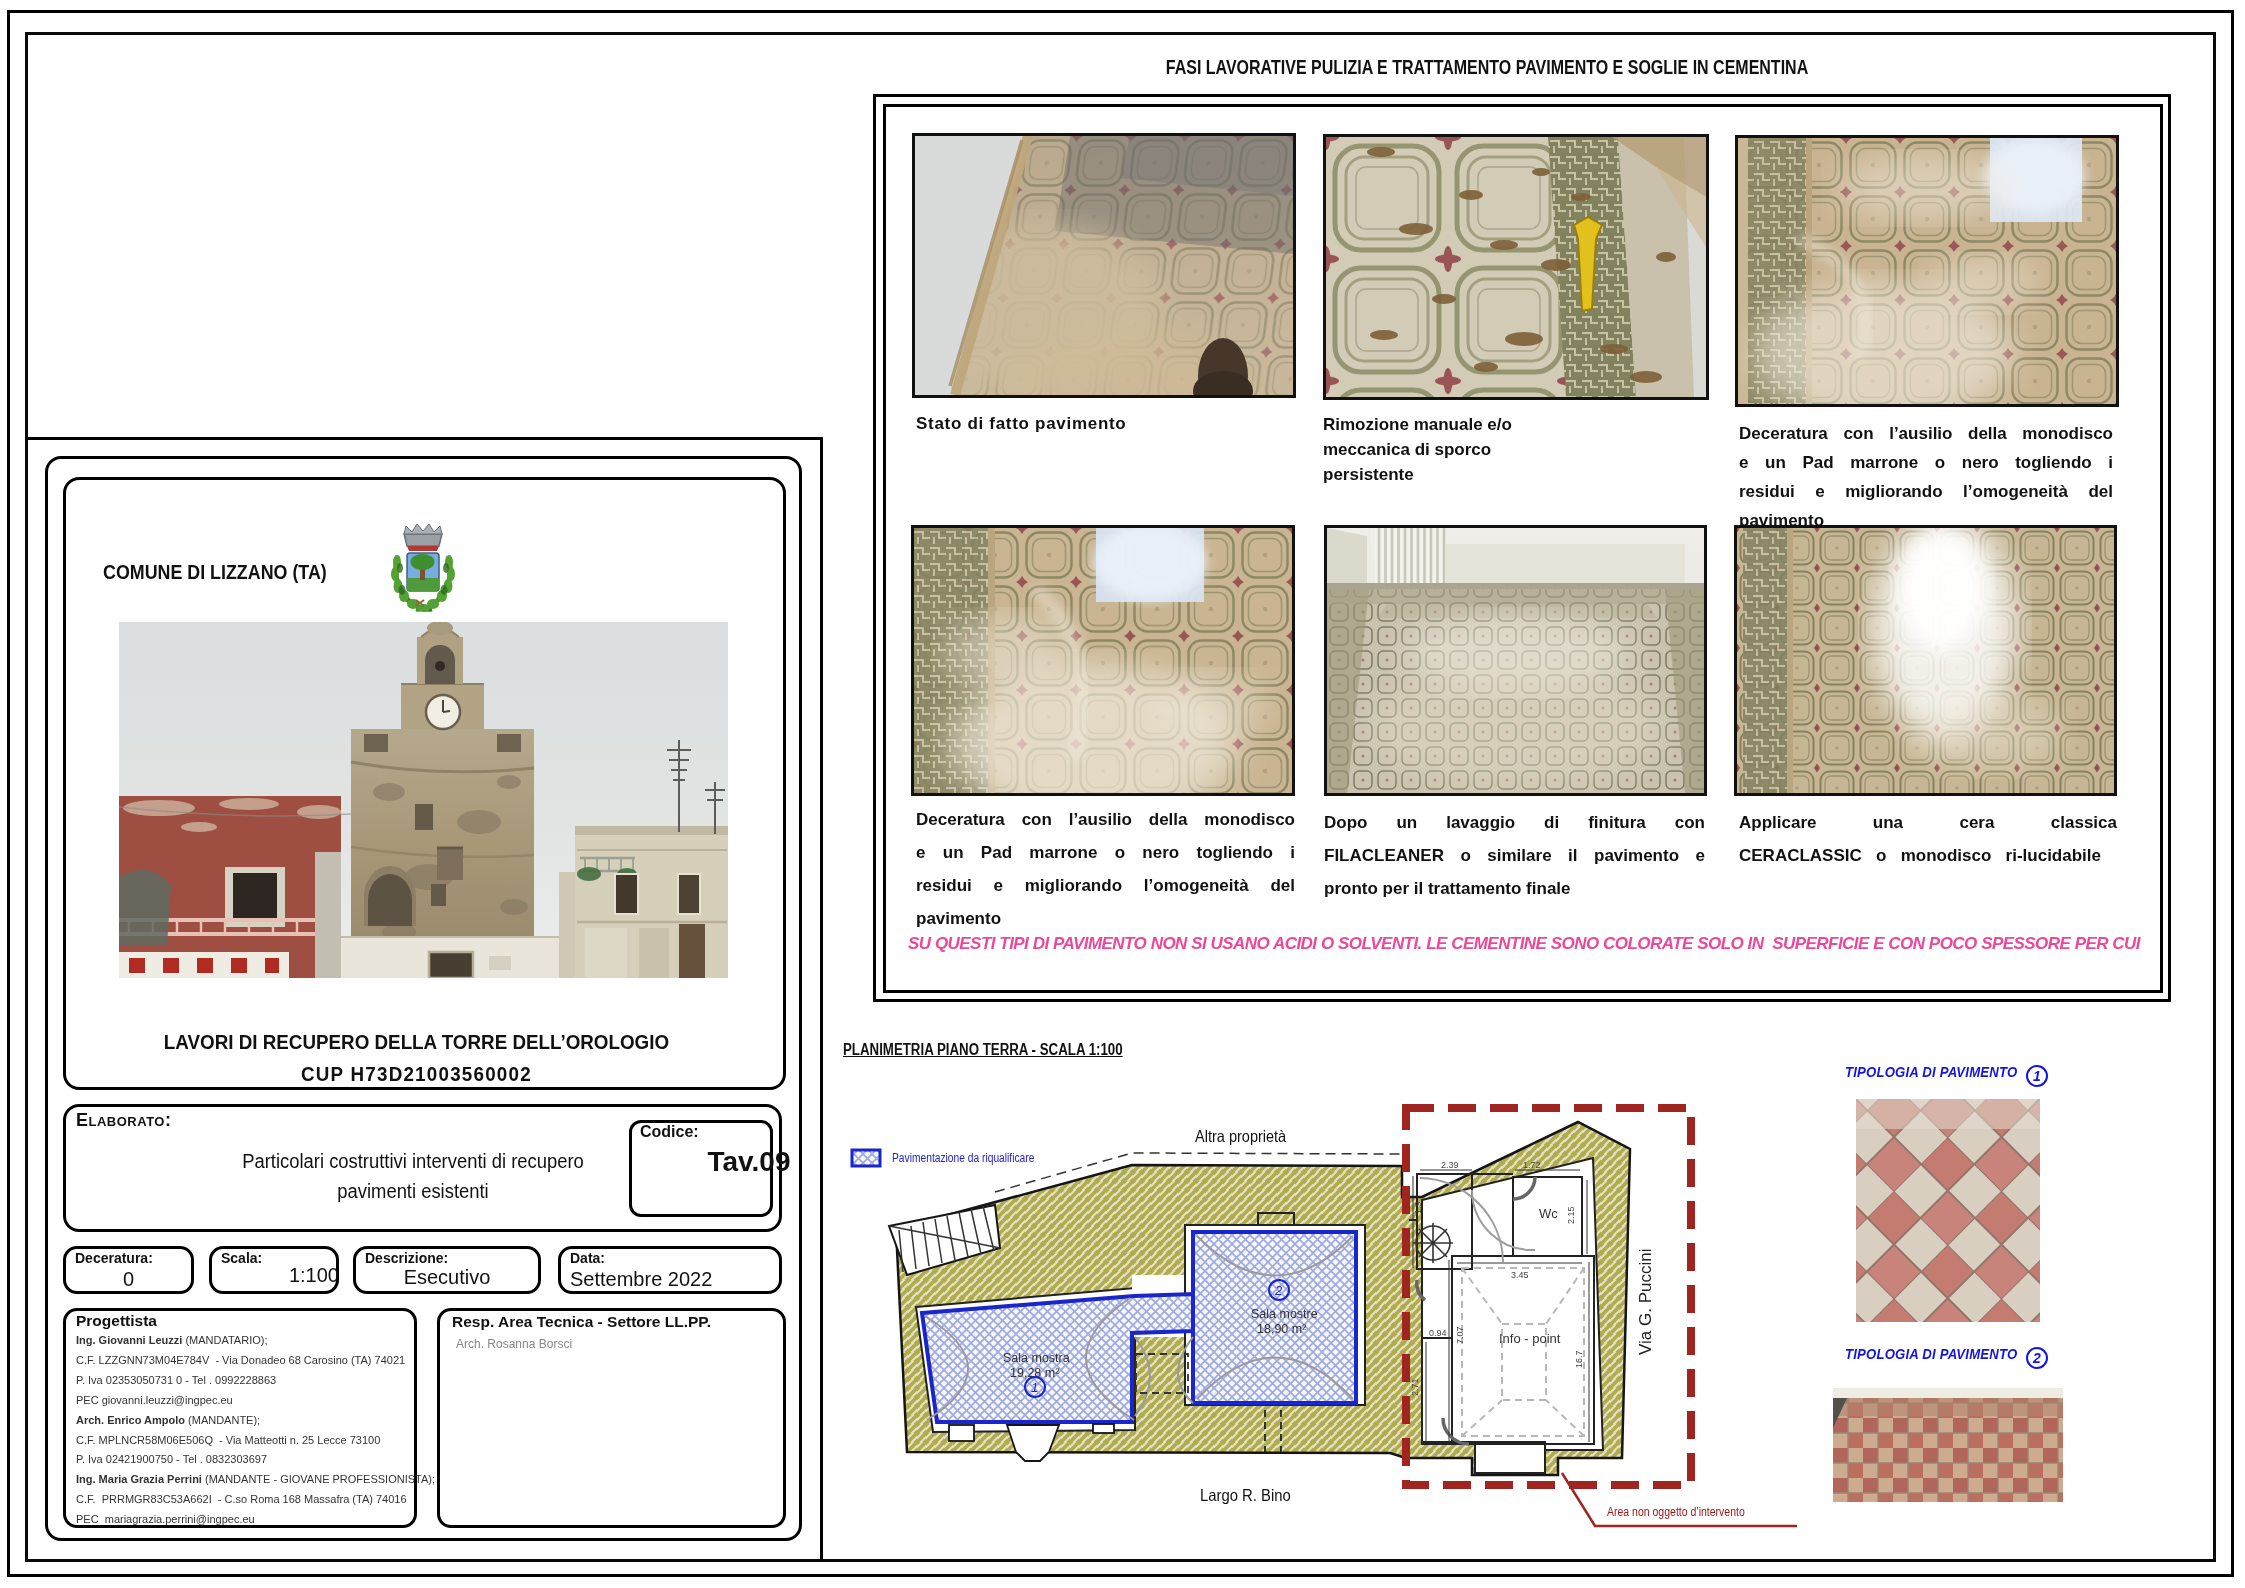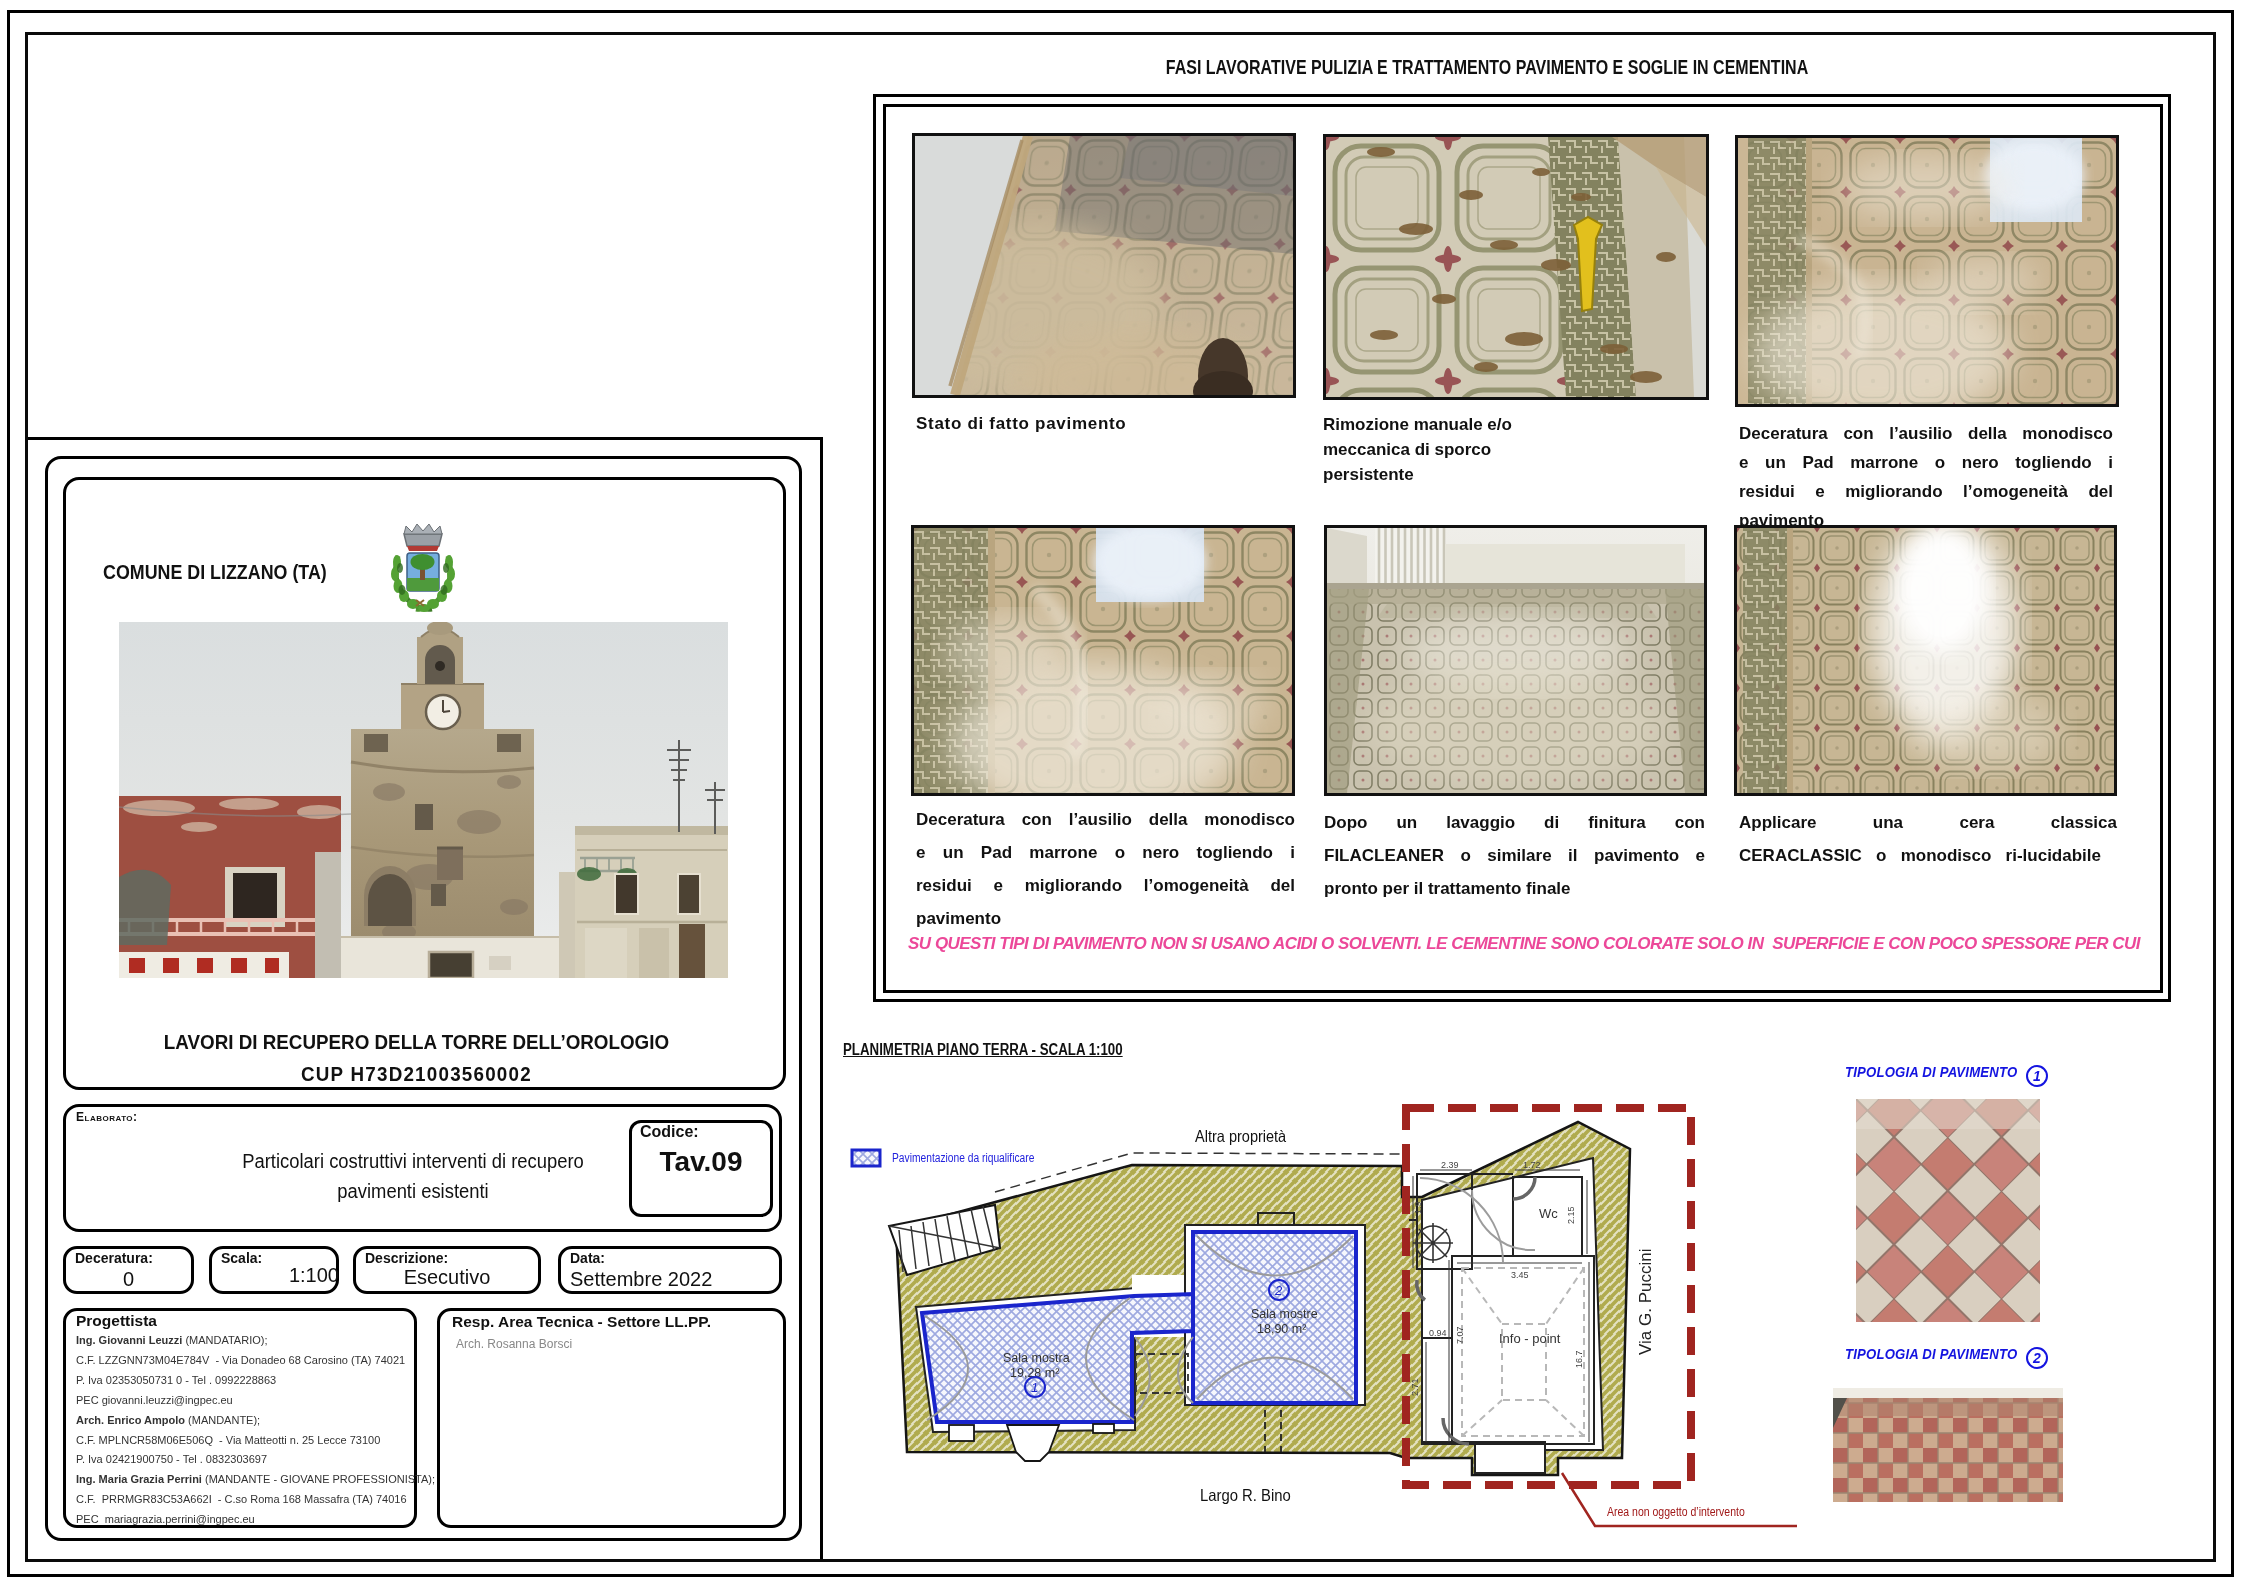--- a/index.html
+++ b/index.html
@@ -17,25 +17,25 @@
 
 .line{background:#000;}
 #tb_topline{left:28px;top:437px;width:795px;height:3px;}
 #tb_rightline{left:820px;top:437px;width:3px;height:1122px;}
 .rr{border:3px solid #000;border-radius:16px;box-sizing:border-box;}
 #rrA{left:45px;top:456px;width:757px;height:1085px;}
 #rrB{left:63px;top:477px;width:723px;height:613px;}
 #comune{left:103px;top:560px;font-weight:bold;font-size:21px;color:#111;transform:scaleX(0.85);transform-origin:0 0;}
 #lavori{left:55px;top:1026px;width:723px;text-align:center;font-weight:bold;font-size:20px;color:#111;line-height:32px;transform:scaleX(0.94);transform-origin:361px 0;}
 #rrEl{left:63px;top:1104px;width:719px;height:128px;}
-#elab{left:76px;top:1110px;font-weight:bold;font-size:12px;color:#111;font-variant:small-caps;letter-spacing:0.5px;}
+#elab{left:76px;top:1110px;font-weight:bold;font-size:18px;color:#111;font-variant:small-caps;letter-spacing:0.5px;}
 #partic{left:113px;top:1146px;width:600px;text-align:center;font-size:20px;color:#111;line-height:30px;transform:scaleX(0.92);transform-origin:300px 0;}
 #rrCod{left:629px;top:1120px;width:144px;height:97px;border-radius:12px;}
 #codice{left:640px;top:1123px;font-weight:bold;font-size:16px;color:#111;}
-#tav{left:629px;top:1146px;width:144px;text-align:center;font-weight:bold;font-size:28px;color:#111;}
+#tav{left:629px;top:1146px;width:144px;text-align:center;font-weight:bold;font-size:28px;color:#111;padding-left:48px;}
 .smallbox{border:3px solid #000;border-radius:14px;box-sizing:border-box;}
 .boxlab{font-weight:bold;font-size:14px;color:#111;}
 .boxval{font-size:20px;color:#111;}
 #progbox{left:63px;top:1308px;width:354px;height:220px;}
 #respbox{left:437px;top:1308px;width:349px;height:220px;}
 #prog_t{left:76px;top:1312px;font-weight:bold;font-size:15.5px;color:#111;}
 #prog_lines{left:76px;top:1331px;width:332px;font-size:11px;color:#333;line-height:19.9px;white-space:nowrap;}
 #resp_t{left:452px;top:1313px;font-weight:bold;font-size:15.5px;color:#111;}
 #resp_n{left:456px;top:1337px;font-size:12px;color:#888;}
 

